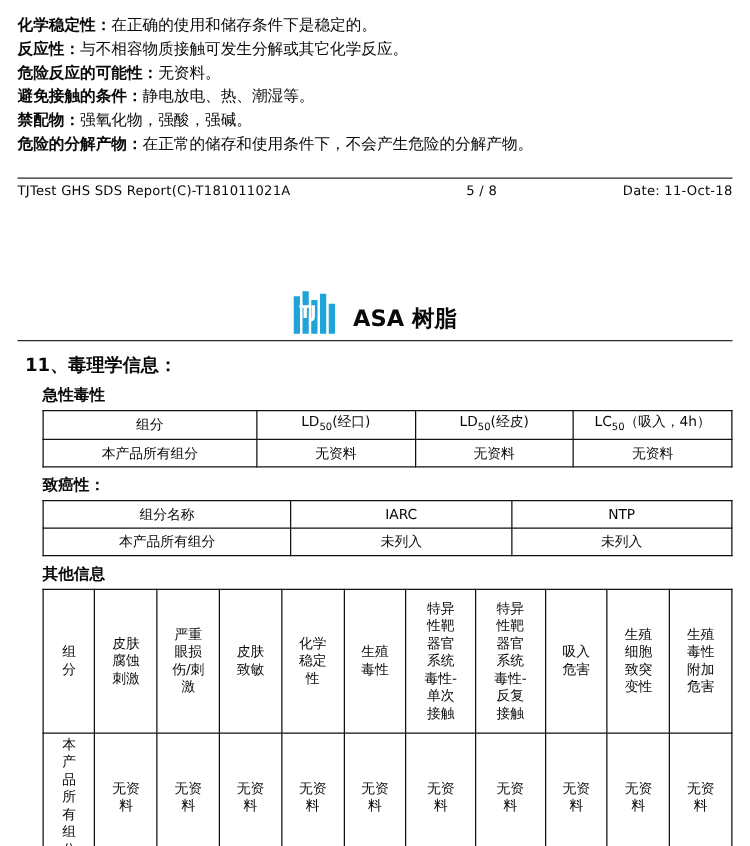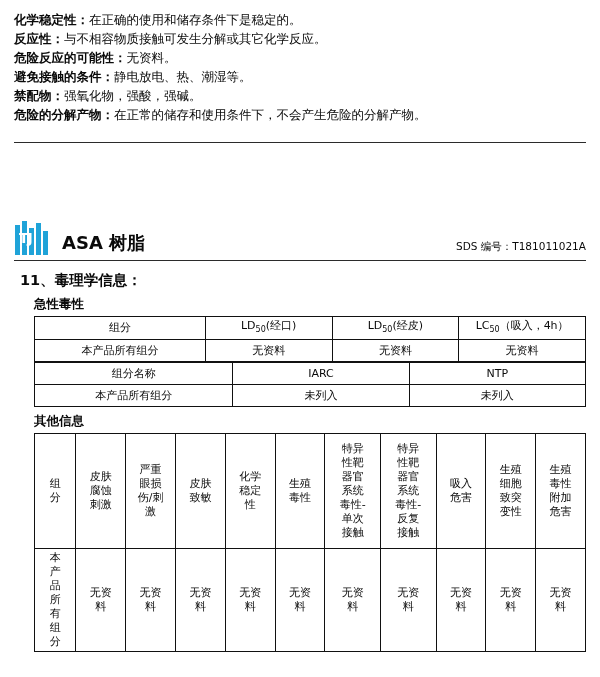--- a/index.html
+++ b/index.html
@@ -214,39 +214,41 @@
     <div class="prop-line">
       <span class="prop-label">禁配物：</span><span class="prop-value">强氧化物，强酸，强碱。</span>
     </div>
     <div class="prop-line">
       <span class="prop-label">危险的分解产物：</span><span class="prop-value">在正常的储存和使用条件下，不会产生危险的分解产物。</span>
     </div>
   </div>
 
   <div class="page-footer">
     <div class="footer-rule"></div>
+    <div class="footer-row">
+      <span>TJTest GHS SDS Report(C)-T181011021A</span>
+      <span class="footer-center">5 / 8</span>
+      <span>Date: 11-Oct-18</span>
+    </div>
   </div>
 
   <div class="page-gap"></div>
 
   <div class="doc-header">
     <div class="logo">
       <div class="logo-mark">
         <div class="bar b1"></div>
         <div class="bar b2"></div>
         <div class="bar b3"></div>
         <div class="bar b4"></div>
         <div class="bar b5"></div>
         <div class="tj">TJ</div>
       </div>
     </div>
     <div class="header-product">ASA 树脂</div>
-    <div class="header-sds">
-      <span>SDS 编号：</span><span>T181011021A</span>
-    </div>
   </div>
   <div class="header-rule"></div>
 
   <div class="section-title">11、毒理学信息：</div>
 
   <div class="sub-title">急性毒性</div>
   <div class="tbl-wrap">
     <table class="sds t-acute">
       <colgroup>
         <col style="width:31%">
@@ -264,20 +266,21 @@
       <tr>
         <td>本产品所有组分</td>
         <td>无资料</td>
         <td>无资料</td>
         <td>无资料</td>
       </tr>
     </tbody>
       </table>
   </div>
 
+  <div class="sub-title">致癌性：</div>
   <div class="tbl-wrap">
     <table class="sds t-carc">
       <colgroup>
         <col style="width:36%">
           <col style="width:32%">
           <col style="width:32%">
       </colgroup>
       <tbody>
           <tr>
         <td>组分名称</td>

